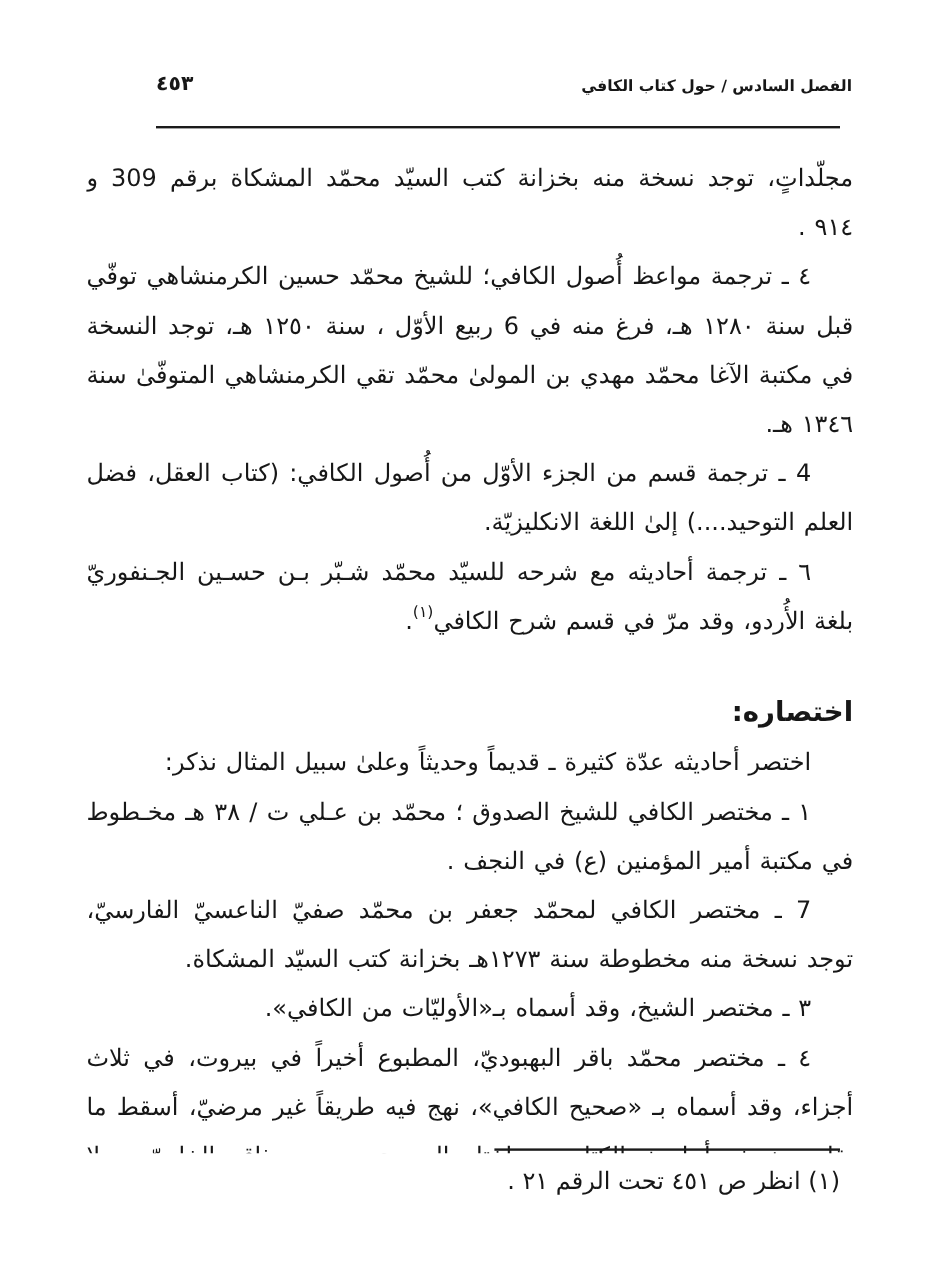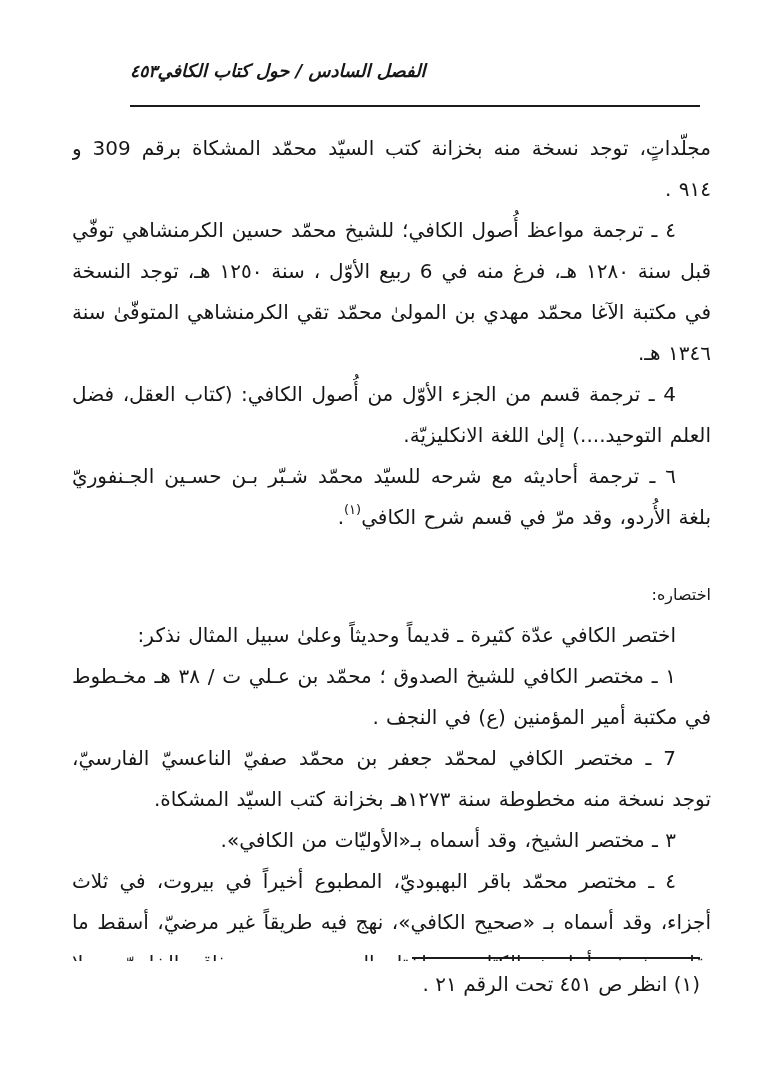--- a/index.html
+++ b/index.html
@@ -8,48 +8,47 @@
     background: #ffffff;
     position: relative;
     font-family: "DejaVu Sans", sans-serif;
     color: #171717;
     overflow: hidden;
   }
   .page { position: absolute; inset: 0; background: #ffffff; }
 
   
   .runhead {
-    position: absolute; top: 60px; left: 72px; right: 89px;
-    display: flex; align-items: flex-end;
+    position: absolute; top: 60px; left: 72px; right: 73px;
+    display: flex; justify-content: space-between; align-items: flex-end;
     font-weight: bold;
-    font-style: italic;
   }
   .page-num { font-size: 17px; margin-left: 58px; letter-spacing: 1px; }
-  .chapter  { font-size: 18px; margin: 0; direction: rtl; unicode-bidi: isolate; }
+  .chapter  { font-size: 13px; margin: 0; direction: rtl; unicode-bidi: isolate; }
   .head-rule {
     position: absolute; top: 105px; left: 130px;
     width: 570px; height: 2px; background: #1b1b1b;
   }
 
   
   main {
     position: absolute; top: 128px; left: 72px; right: 72px; bottom: 112px;
     direction: rtl; text-align: justify; overflow: hidden;
   }
   main p {
     margin: 0;
     font-size: 20px; line-height: 41px;
     text-indent: 35px;
     word-spacing: 1px;
   }
   main p.flush { text-indent: 0; }
   h2.sect {
     margin: 36px 0 0 0;
-    font-size: 16px; line-height: 41px;
-    font-weight: normal; text-align: right;
+    font-size: 23px; line-height: 41px;
+    font-weight: bold; text-align: right;
   }
   sup.fn { font-size: 13px; line-height: 0; position: relative; top: -2px; }
 
   
   .fnrule {
     position: absolute; top: 957px; right: 83px;
     width: 288px; height: 2px; background: #1b1b1b;
   }
   .footnote {
     position: absolute; top: 966px; right: 83px; margin: 0;
@@ -70,21 +69,21 @@
   <div class="head-rule"></div>
 
   <main>
     <p class="flush">مجلّداتٍ، توجد نسخة منه بخزانة كتب السيّد محمّد المشكاة برقم 309 و ٩١٤ .</p>
     <p>٤ ـ ترجمة مواعظ أُصول الكافي؛ للشيخ محمّد حسين الكرمنشاهي توفّي قبل سنة ١٢٨٠ هـ، فرغ منه في 6 ربيع الأوّل ، سنة ١٢٥٠ هـ، توجد النسخة في مكتبة الآغا محمّد مهدي بن المولىٰ محمّد تقي الكرمنشاهي المتوفّىٰ سنة ١٣٤٦ هـ.</p>
     <p>4 ـ ترجمة قسم من الجزء الأوّل من أُصول الكافي: (كتاب العقل، فضل العلم التوحيد....) إلىٰ اللغة الانكليزيّة.</p>
     <p><span>٦ ـ ترجمة أحاديثه مع شرحه للسيّد محمّد شـبّر بـن حسـين الجـنفوريّ بلغة الأُردو، وقد مرّ في قسم شرح الكافي</span><sup class="fn">(١)</sup><span>.</span></p>
 
     <h2 class="sect">اختصاره:</h2>
 
-    <p>اختصر الكافي عدّة كثيرة ـ قديماً وحديثاً وعلىٰ سبيل المثال نذكر:</p>
+    <p>اختصر أحاديثه عدّة كثيرة ـ قديماً وحديثاً وعلىٰ سبيل المثال نذكر:</p>
     <p>١ ـ مختصر الكافي للشيخ الصدوق ؛ محمّد بن عـلي ت / ٣٨ هـ مخـطوط في مكتبة أمير المؤمنين (ع) في النجف .</p>
     <p>7 ـ مختصر الكافي لمحمّد جعفر بن محمّد صفيّ الناعسيّ الفارسيّ، توجد نسخة منه مخطوطة سنة ١٢٧٣هـ بخزانة كتب السيّد المشكاة.</p>
     <p>٣ ـ مختصر الشيخ، وقد أسماه بـ«الأوليّات من الكافي».</p>
     <p>٤ ـ مختصر محمّد باقر البهبوديّ، المطبوع أخيراً في بيروت، في ثلاث أجزاء، وقد أسماه بـ «صحيح الكافي»، نهج فيه طريقاً غير مرضيّ، أسقط ما يقارب نصف أحاديث الكتاب ، واختار الصحيح حسب مذاقه الخاصّ ، ولا أحسبه يجيد هـذا الفنّ أو يحسن اختياره، بل أنّ ذلك موكول إلىٰ علماء الطائفة ومـراجـعها؛ لأنّهـم</p>
   </main>
 
   <div class="fnrule"></div>
 
   <p class="footnote"><span>(١)</span> <span>انظر ص ٤٥١ تحت الرقم ٢١ .</span></p>
 

